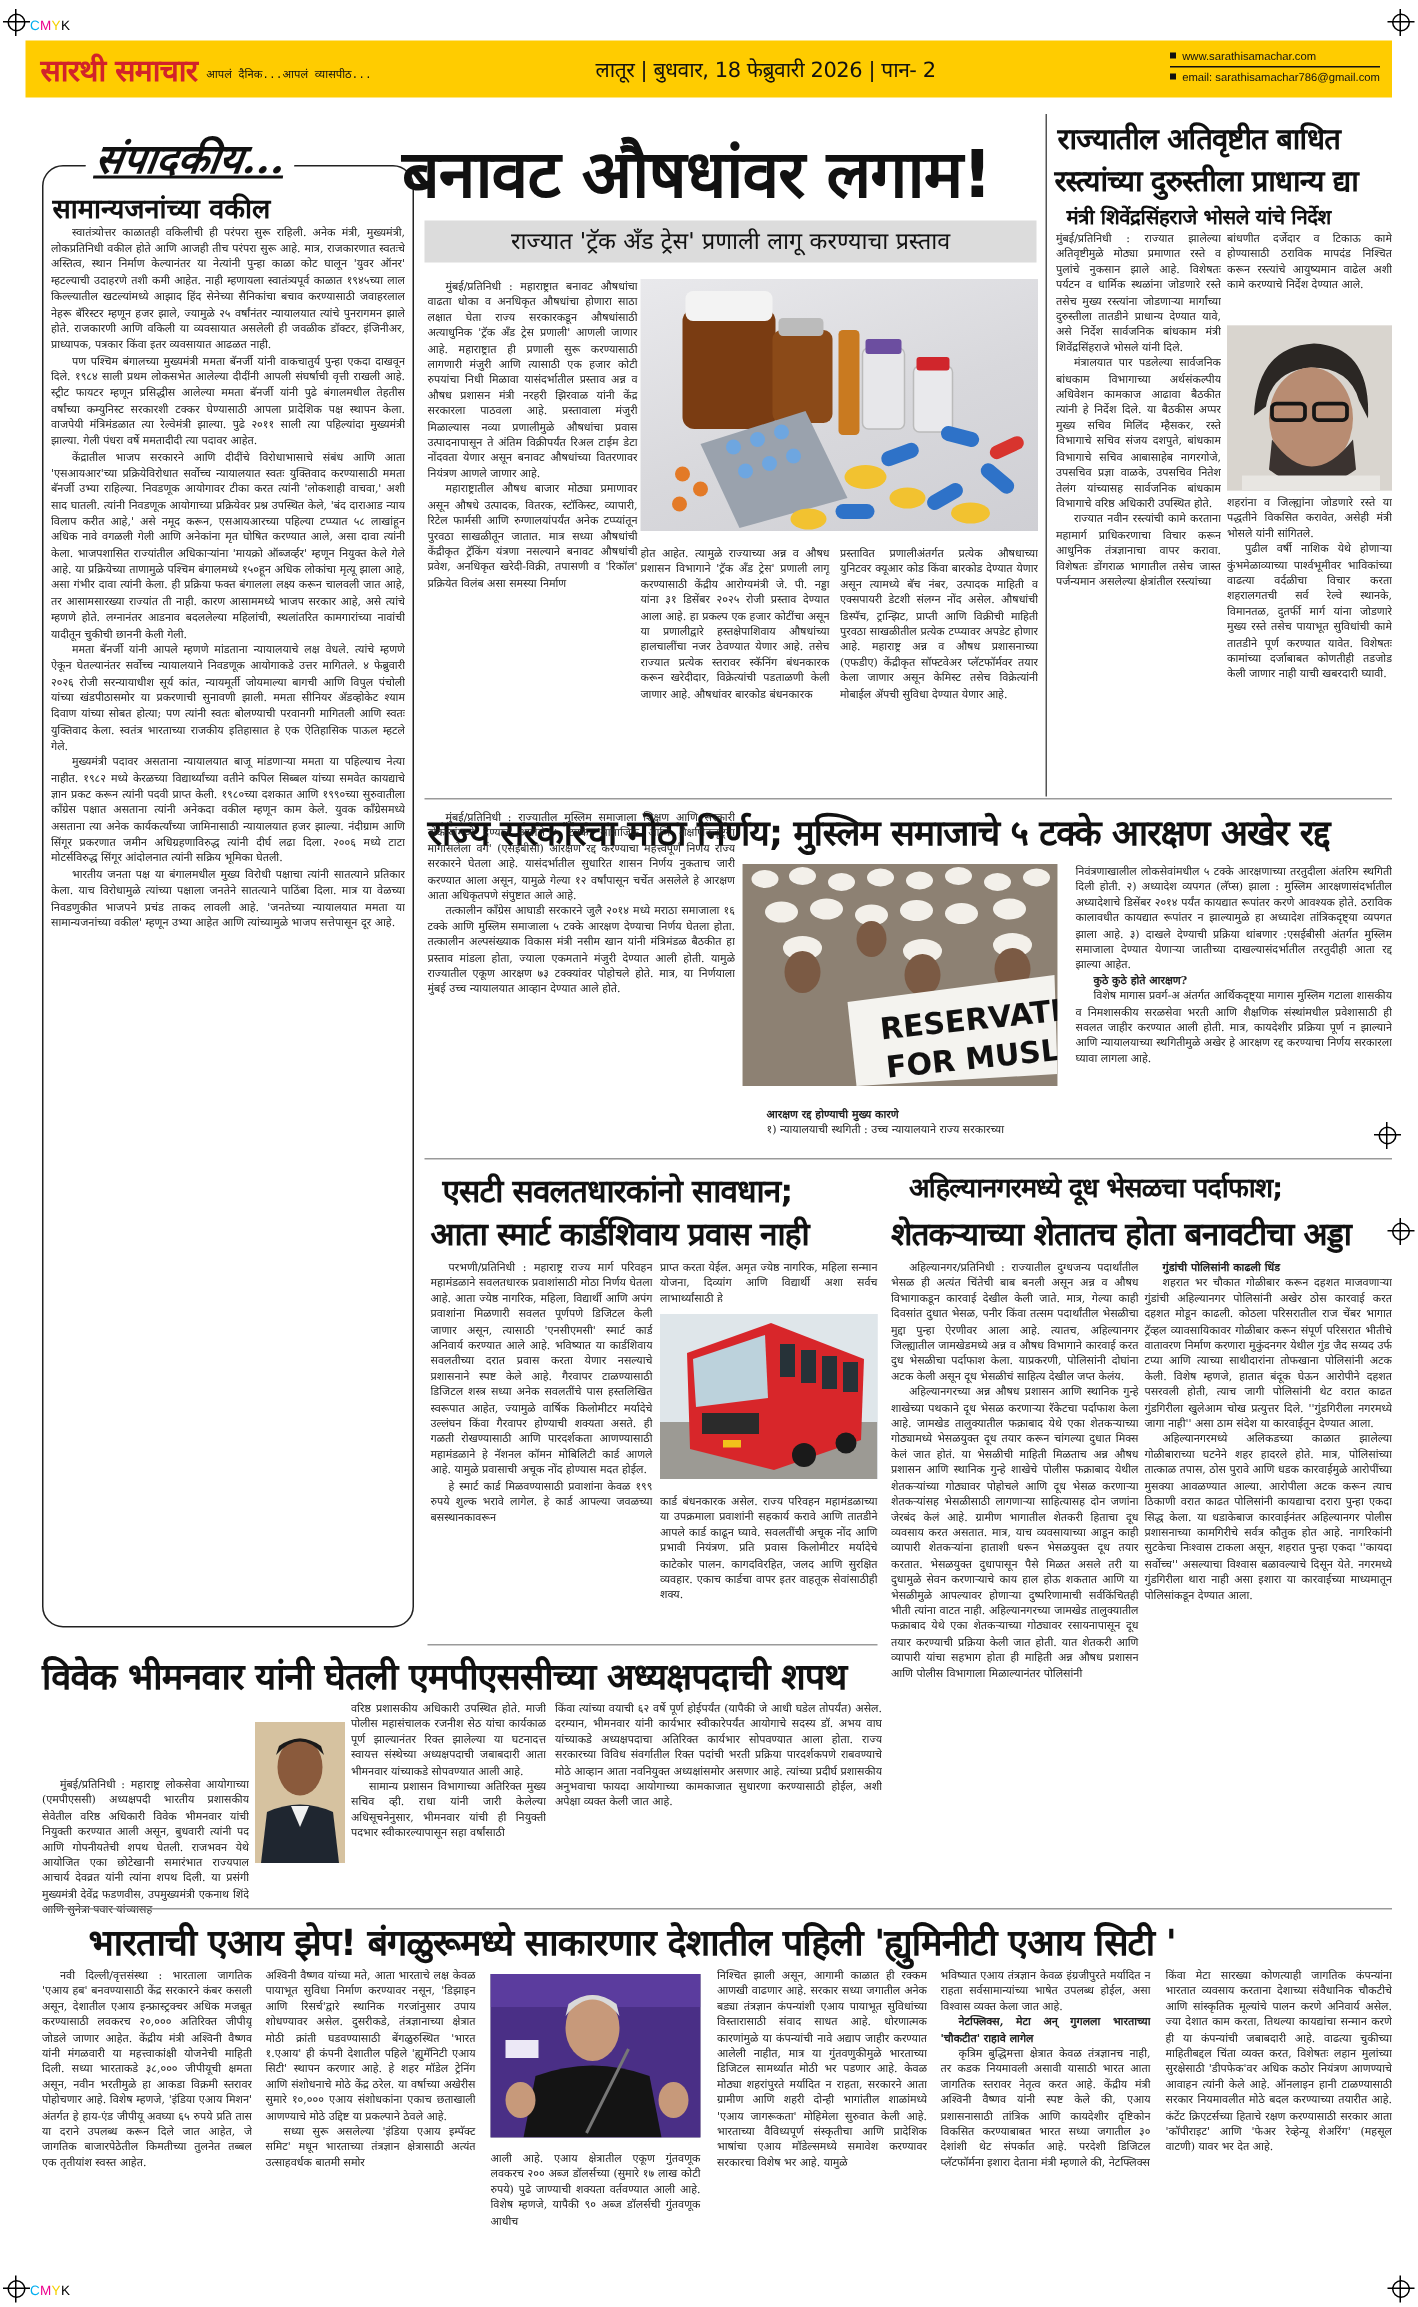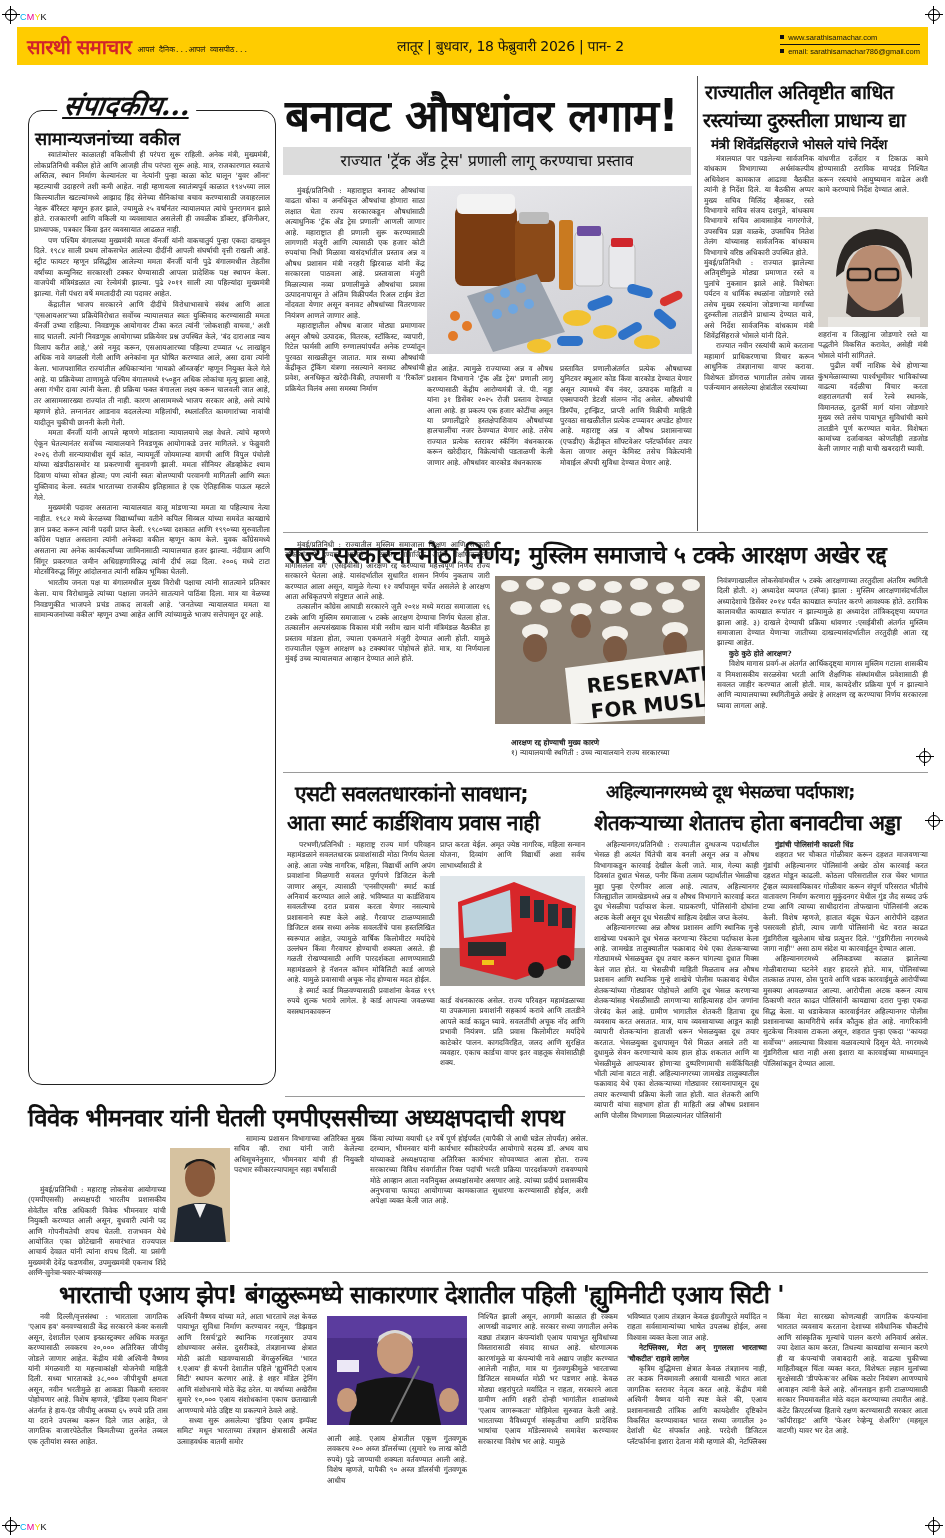--- a/index.html
+++ b/index.html
@@ -78,21 +78,21 @@
 <div class="ed-title">सामान्यजनांच्या वकील</div>
 <div class="ed-body">
   <p>स्वातंत्र्योत्तर काळातही वकिलीची ही परंपरा सुरू राहिली. अनेक मंत्री, मुख्यमंत्री, लोकप्रतिनिधी वकील होते आणि आजही तीच परंपरा सुरू आहे. मात्र, राजकारणात स्वतःचे अस्तित्व, स्थान निर्माण केल्यानंतर या नेत्यांनी पुन्हा काळा कोट घालून 'युवर ऑनर' म्हटल्याची उदाहरणे तशी कमी आहेत. नाही म्हणायला स्वातंत्र्यपूर्व काळात १९४५च्या लाल किल्ल्यातील खटल्यांमध्ये आझाद हिंद सेनेच्या सैनिकांचा बचाव करण्यासाठी जवाहरलाल नेहरू बॅरिस्टर म्हणून हजर झाले, ज्यामुळे २५ वर्षांनंतर न्यायालयात त्यांचे पुनरागमन झाले होते. राजकारणी आणि वकिली या व्यवसायात असलेली ही जवळीक डॉक्टर, इंजिनीअर, प्राध्यापक, पत्रकार किंवा इतर व्यवसायात आढळत नाही.</p>
   <p>पण पश्चिम बंगालच्या मुख्यमंत्री ममता बॅनर्जी यांनी वाकचातुर्य पुन्हा एकदा दाखवून दिले. १९८४ साली प्रथम लोकसभेत आलेल्या दीदींनी आपली संघर्षाची वृत्ती राखली आहे. स्ट्रीट फायटर म्हणून प्रसिद्धीस आलेल्या ममता बॅनर्जी यांनी पुढे बंगालमधील तेहतीस वर्षांच्या कम्युनिस्ट सरकारशी टक्कर घेण्यासाठी आपला प्रादेशिक पक्ष स्थापन केला. वाजपेयी मंत्रिमंडळात त्या रेल्वेमंत्री झाल्या. पुढे २०११ साली त्या पहिल्यांदा मुख्यमंत्री झाल्या. गेली पंधरा वर्षे ममतादीदी त्या पदावर आहेत.</p>
   <p>केंद्रातील भाजप सरकारने आणि दीदींचे विरोधाभासाचे संबंध आणि आता 'एसआयआर'च्या प्रक्रियेविरोधात सर्वोच्च न्यायालयात स्वतः युक्तिवाद करण्यासाठी ममता बॅनर्जी उभ्या राहिल्या. निवडणूक आयोगावर टीका करत त्यांनी 'लोकशाही वाचवा,' अशी साद घातली. त्यांनी निवडणूक आयोगाच्या प्रक्रियेवर प्रश्न उपस्थित केले, 'बंद दाराआड न्याय विलाप करीत आहे,' असे नमूद करून, एसआयआरच्या पहिल्या टप्प्यात ५८ लाखांहून अधिक नावे वगळली गेली आणि अनेकांना मृत घोषित करण्यात आले, असा दावा त्यांनी केला. भाजपशासित राज्यांतील अधिकाऱ्यांना 'मायक्रो ऑब्जर्व्हर' म्हणून नियुक्त केले गेले आहे. या प्रक्रियेच्या ताणामुळे पश्चिम बंगालमध्ये १५०हून अधिक लोकांचा मृत्यू झाला आहे, असा गंभीर दावा त्यांनी केला. ही प्रक्रिया फक्त बंगालला लक्ष्य करून चालवली जात आहे, तर आसामसारख्या राज्यांत ती नाही. कारण आसाममध्ये भाजप सरकार आहे, असे त्यांचे म्हणणे होते. लग्नानंतर आडनाव बदललेल्या महिलांची, स्थलांतरित कामगारांच्या नावांची यादीतून चुकीची छाननी केली गेली.</p>
   <p>ममता बॅनर्जी यांनी आपले म्हणणे मांडताना न्यायालयाचे लक्ष वेधले. त्यांचे म्हणणे ऐकून घेतल्यानंतर सर्वोच्च न्यायालयाने निवडणूक आयोगाकडे उत्तर मागितले. ४ फेब्रुवारी २०२६ रोजी सरन्यायाधीश सूर्य कांत, न्यायमूर्ती जोयमाल्या बागची आणि विपुल पंचोली यांच्या खंडपीठासमोर या प्रकरणाची सुनावणी झाली. ममता सीनियर ॲडव्होकेट श्याम दिवाण यांच्या सोबत होत्या; पण त्यांनी स्वतः बोलण्याची परवानगी मागितली आणि स्वतः युक्तिवाद केला. स्वतंत्र भारताच्या राजकीय इतिहासात हे एक ऐतिहासिक पाऊल म्हटले गेले.</p>
   <p>मुख्यमंत्री पदावर असताना न्यायालयात बाजू मांडणाऱ्या ममता या पहिल्याच नेत्या नाहीत. १९८२ मध्ये केरळच्या विद्यार्थ्यांच्या वतीने कपिल सिब्बल यांच्या समवेत कायद्याचे ज्ञान प्रकट करून त्यांनी पदवी प्राप्त केली. १९८०च्या दशकात आणि १९९०च्या सुरुवातीला काँग्रेस पक्षात असताना त्यांनी अनेकदा वकील म्हणून काम केले. युवक काँग्रेसमध्ये असताना त्या अनेक कार्यकर्त्यांच्या जामिनासाठी न्यायालयात हजर झाल्या. नंदीग्राम आणि सिंगूर प्रकरणात जमीन अधिग्रहणाविरुद्ध त्यांनी दीर्घ लढा दिला. २००६ मध्ये टाटा मोटर्सविरुद्ध सिंगूर आंदोलनात त्यांनी सक्रिय भूमिका घेतली.</p>
   <p>भारतीय जनता पक्ष या बंगालमधील मुख्य विरोधी पक्षाचा त्यांनी सातत्याने प्रतिकार केला. याच विरोधामुळे त्यांच्या पक्षाला जनतेने सातत्याने पाठिंबा दिला. मात्र या वेळच्या निवडणुकीत भाजपने प्रचंड ताकद लावली आहे. 'जनतेच्या न्यायालयात ममता या सामान्यजनांच्या वकील' म्हणून उभ्या आहेत आणि त्यांच्यामुळे भाजप सत्तेपासून दूर आहे.</p>
 </div>
 
-<div class="headline" style="left:285px;top:84px;font-size:44px;">बनावट औषधांवर लगाम!</div>
+<div class="headline" style="left:268px;top:84px;font-size:44px;">बनावट औषधांवर लगाम!</div>
 <div class="dek">राज्यात 'ट्रॅक अँड ट्रेस' प्रणाली लागू करण्याचा प्रस्ताव</div>
 <div class="col" style="left:285px;top:186px;width:140px;height:342px;">
   <p>मुंबई/प्रतिनिधी : महाराष्ट्रात बनावट औषधांचा वाढता धोका व अनधिकृत औषधांचा होणारा साठा लक्षात घेता राज्य सरकारकडून औषधांसाठी अत्याधुनिक 'ट्रॅक अँड ट्रेस प्रणाली' आणली जाणार आहे. महाराष्ट्रात ही प्रणाली सुरू करण्यासाठी लागणारी मंजुरी आणि त्यासाठी एक हजार कोटी रुपयांचा निधी मिळावा यासंदर्भातील प्रस्ताव अन्न व औषध प्रशासन मंत्री नरहरी झिरवाळ यांनी केंद्र सरकारला पाठवला आहे. प्रस्तावाला मंजुरी मिळाल्यास नव्या प्रणालीमुळे औषधांचा प्रवास उत्पादनापासून ते अंतिम विक्रीपर्यंत रिअल टाईम डेटा नोंदवता येणार असून बनावट औषधांच्या वितरणावर नियंत्रण आणले जाणार आहे.</p>
   <p>महाराष्ट्रातील औषध बाजार मोठ्या प्रमाणावर असून औषधे उत्पादक, वितरक, स्टॉकिस्ट, व्यापारी, रिटेल फार्मसी आणि रुग्णालयांपर्यंत अनेक टप्प्यांतून पुरवठा साखळीतून जातात. मात्र सध्या औषधांची केंद्रीकृत ट्रॅकिंग यंत्रणा नसल्याने बनावट औषधांची प्रवेश, अनधिकृत खरेदी-विक्री, तपासणी व 'रिकॉल' प्रक्रियेत विलंब असा समस्या निर्माण</p>
 </div>
 <div class="photo" style="left:427px;top:186px;width:265px;height:168px;background:linear-gradient(160deg,#e9e9ec 0%,#d8d8dc 55%,#cfcfd4 100%);" title="medicine-bottles-and-pills-photo">
   <svg width="265" height="168" viewBox="0 0 265 168">
     <rect x="28" y="20" width="62" height="80" rx="8" fill="#7a3c12"></rect>
     <rect x="30" y="8" width="58" height="20" rx="5" fill="#f3f3f3"></rect>
     <rect x="88" y="34" width="40" height="62" rx="6" fill="#8b4a18"></rect>
@@ -140,22 +140,22 @@
 <div class="col" style="left:560px;top:364px;width:132px;height:165px;">
   <p style="text-indent:0">प्रस्तावित प्रणालीअंतर्गत प्रत्येक औषधाच्या युनिटवर क्यूआर कोड किंवा बारकोड देण्यात येणार असून त्यामध्ये बॅच नंबर, उत्पादक माहिती व एक्सपायरी डेटशी संलग्न नोंद असेल. औषधांची डिस्पॅच, ट्रान्झिट, प्राप्ती आणि विक्रीची माहिती पुरवठा साखळीतील प्रत्येक टप्प्यावर अपडेट होणार आहे. महाराष्ट्र अन्न व औषध प्रशासनाच्या (एफडीए) केंद्रीकृत सॉफ्टवेअर प्लॅटफॉर्मवर तयार केला जाणार असून केमिस्ट तसेच विक्रेत्यांनी मोबाईल ॲपची सुविधा देण्यात येणार आहे.</p>
 </div>
 
 <div class="vrule" style="left:697px;top:76px;height:455px;"></div>
 
 <div class="headline" style="left:705px;top:78px;font-size:19.5px;">राज्यातील अतिवृष्टीत बाधित</div>
 <div class="headline" style="left:703px;top:106px;font-size:19.5px;">रस्त्यांच्या दुरुस्तीला प्राधान्य द्या</div>
 <div class="headline" style="left:711px;top:135px;font-size:13.5px;font-weight:bold;letter-spacing:-0.3px;">मंत्री शिवेंद्रसिंहराजे भोसले यांचे निर्देश</div>
 <div class="col" style="left:704px;top:154px;width:110px;height:376px;">
+  <p style="text-indent:0">मुंबई/प्रतिनिधी : राज्यात झालेल्या अतिवृष्टीमुळे मोठ्या प्रमाणात रस्ते व पुलांचे नुकसान झाले आहे. विशेषतः पर्यटन व धार्मिक स्थळांना जोडणारे रस्ते तसेच मुख्य रस्त्यांना जोडणाऱ्या मार्गांच्या दुरुस्तीला तातडीने प्राधान्य देण्यात यावे, असे निर्देश सार्वजनिक बांधकाम मंत्री शिवेंद्रसिंहराजे भोसले यांनी दिले.</p>
   <p>मंत्रालयात पार पडलेल्या सार्वजनिक बांधकाम विभागाच्या अर्थसंकल्पीय अधिवेशन कामकाज आढावा बैठकीत त्यांनी हे निर्देश दिले. या बैठकीस अप्पर मुख्य सचिव मिलिंद म्हैसकर, रस्ते विभागाचे सचिव संजय दशपुते, बांधकाम विभागाचे सचिव आबासाहेब नागरगोजे, उपसचिव प्रज्ञा वाळके, उपसचिव नितेश तेलंग यांच्यासह सार्वजनिक बांधकाम विभागाचे वरिष्ठ अधिकारी उपस्थित होते.</p>
-  <p style="text-indent:0">मुंबई/प्रतिनिधी : राज्यात झालेल्या अतिवृष्टीमुळे मोठ्या प्रमाणात रस्ते व पुलांचे नुकसान झाले आहे. विशेषतः पर्यटन व धार्मिक स्थळांना जोडणारे रस्ते तसेच मुख्य रस्त्यांना जोडणाऱ्या मार्गांच्या दुरुस्तीला तातडीने प्राधान्य देण्यात यावे, असे निर्देश सार्वजनिक बांधकाम मंत्री शिवेंद्रसिंहराजे भोसले यांनी दिले.</p>
   <p>राज्यात नवीन रस्त्यांची कामे करताना महामार्ग प्राधिकरणाचा विचार करून आधुनिक तंत्रज्ञानाचा वापर करावा. विशेषतः डोंगराळ भागातील तसेच जास्त पर्जन्यमान असलेल्या क्षेत्रांतील रस्त्यांच्या</p>
 </div>
 <div class="col" style="left:818px;top:154px;width:110px;height:60px;">
   <p style="text-indent:0">बांधणीत दर्जेदार व टिकाऊ कामे होण्यासाठी ठराविक मापदंड निश्चित करून रस्त्यांचे आयुष्यमान वाढेल अशी कामे करण्याचे निर्देश देण्यात आले.</p>
 </div>
 <div class="photo" style="left:818px;top:217px;width:110px;height:110px;background:#cfcac4;" title="minister-portrait-photo">
   <svg width="110" height="110" viewBox="0 0 110 110">
     <rect width="110" height="110" fill="#d9d5cf"></rect>
     <path d="M18 60 Q20 14 58 12 Q96 14 94 62 L88 50 Q82 28 56 28 Q30 30 26 54 Z" fill="#2b2724"></path>
     <ellipse cx="56" cy="62" rx="28" ry="34" fill="#b88c72"></ellipse>
@@ -274,20 +274,21 @@
 <div class="photo" style="left:170px;top:1148px;width:60px;height:94px;background:#c9b69a;" title="vivek-bhimanwar-portrait-photo">
   <svg width="60" height="94" viewBox="0 0 60 94">
     <rect width="60" height="94" fill="#d6c2a0"></rect>
     <ellipse cx="30" cy="30" rx="15" ry="19" fill="#8a5a3c"></ellipse>
     <path d="M14 22 Q30 4 46 22 L44 16 Q30 6 16 16 Z" fill="#1a1a1a"></path>
     <path d="M4 94 L8 60 Q30 50 52 60 L56 94 Z" fill="#1f2630"></path>
     <polygon points="24,56 30,70 36,56" fill="#f1f1f1"></polygon>
   </svg>
 </div>
 <div class="col" style="left:234px;top:1134px;width:130px;height:130px;">
+  <p style="text-indent:0">वरिष्ठ प्रशासकीय अधिकारी उपस्थित होते. माजी पोलीस महासंचालक रजनीश सेठ यांचा कार्यकाळ पूर्ण झाल्यानंतर रिक्त झालेल्या या घटनादत्त स्वायत्त संस्थेच्या अध्यक्षपदाची जबाबदारी आता भीमनवार यांच्याकडे सोपवण्यात आली आहे.</p>
   <p>सामान्य प्रशासन विभागाच्या अतिरिक्त मुख्य सचिव व्ही. राधा यांनी जारी केलेल्या अधिसूचनेनुसार, भीमनवार यांची ही नियुक्ती पदभार स्वीकारल्यापासून सहा वर्षांसाठी</p>
 </div>
 <div class="col" style="left:370px;top:1134px;width:218px;height:130px;">
   <p style="text-indent:0">किंवा त्यांच्या वयाची ६२ वर्षे पूर्ण होईपर्यंत (यापैकी जे आधी घडेल तोपर्यंत) असेल. दरम्यान, भीमनवार यांनी कार्यभार स्वीकारेपर्यंत आयोगाचे सदस्य डॉ. अभय वाघ यांच्याकडे अध्यक्षपदाचा अतिरिक्त कार्यभार सोपवण्यात आला होता. राज्य सरकारच्या विविध संवर्गातील रिक्त पदांची भरती प्रक्रिया पारदर्शकपणे राबवण्याचे मोठे आव्हान आता नवनियुक्त अध्यक्षांसमोर असणार आहे. त्यांच्या प्रदीर्घ प्रशासकीय अनुभवाचा फायदा आयोगाच्या कामकाजात सुधारणा करण्यासाठी होईल, अशी अपेक्षा व्यक्त केली जात आहे.</p>
 </div>
 
 <div class="rule" style="left:28px;top:1272px;width:900px;"></div>
 
 <div class="headline" style="left:38px;top:1277px;font-size:24px;margin-left:21px;">भारताची एआय झेप! बंगळुरूमध्ये साकारणार देशातील पहिली 'ह्युमिनीटी एआय सिटी '</div>
 <div class="col" style="left:28px;top:1312px;width:140px;height:200px;">

